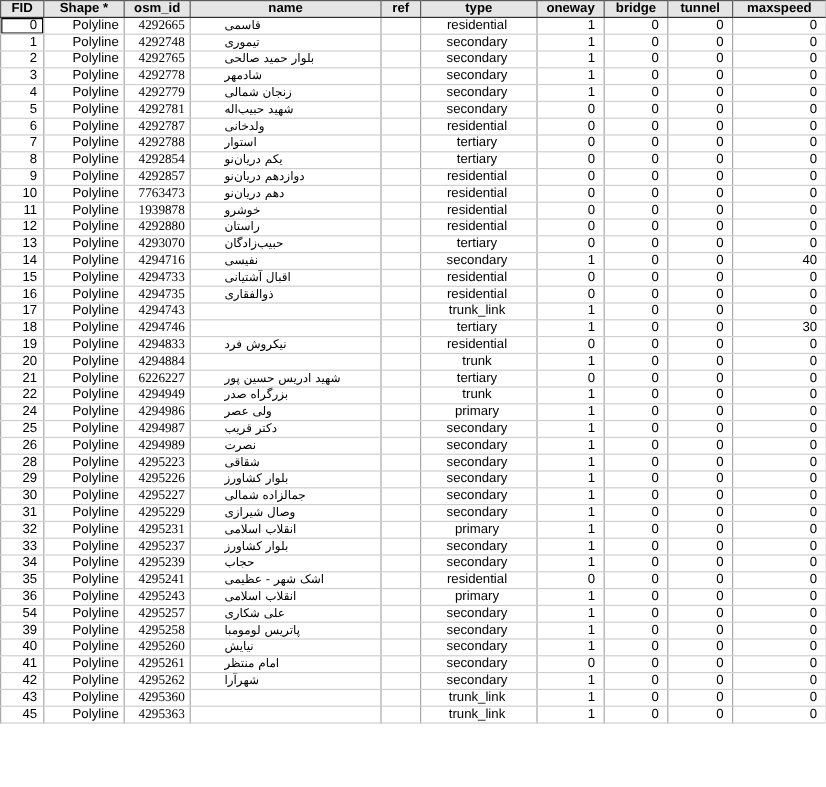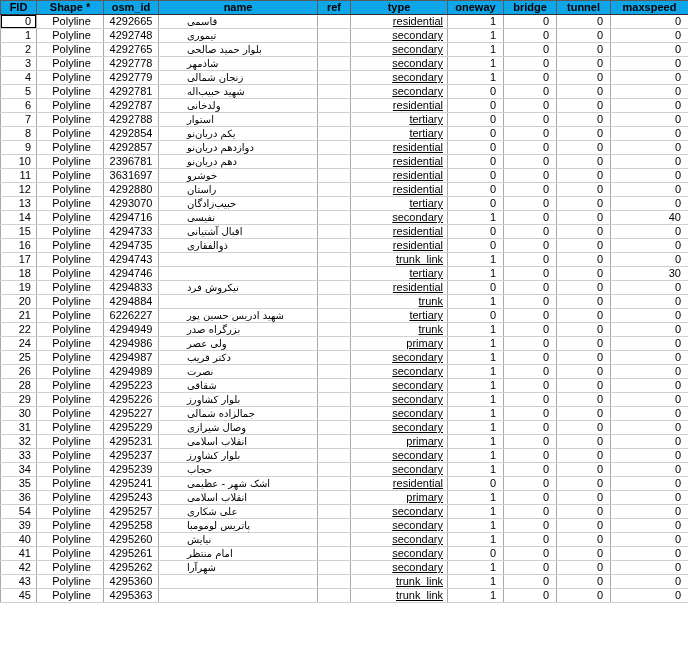--- a/index.html
+++ b/index.html
@@ -20,41 +20,41 @@
     height: 13px;
     line-height: 13px;
     font-size: 11px;
     padding: 0 4px;
     overflow: hidden;
     white-space: nowrap;
     box-sizing: border-box;
     color: #000000;
   }
   thead th {
-    background: #0ea5e9;
+    background: #e5e5e5;
     font-weight: bold;
     text-align: center;
     border: 1px solid #5a5a5a;
     border-bottom: 1px solid #303030;
   }
   tbody td {
     border-right: 1px solid #a8a8a8;
     border-bottom: 1px solid #cfcfcf;
     background: #ffffff;
   }
   tbody td:first-child {
     border-left: 1px solid #a8a8a8;
   }
   
   td.col-fid      { text-align: right; padding-right: 5px; }
-  td.col-shape    { text-align: center;  padding-left: 7px; margin-left: 21px; }
-  td.col-osm_id   { text-align: center; }
+  td.col-shape    { text-align: right;  padding-left: 7px; margin-left: 21px; }
+  td.col-osm_id   { text-align: right; font-family: Liberation Serif, serif; }
   td.col-name     { text-align: left; font-family: "DejaVu Sans", sans-serif; font-size: 10px; padding-left: 28px; }
   td.col-ref      { text-align: left; }
-  td.col-type     { text-align: right; padding-left: 1px; text-decoration: underline; }
+  td.col-type     { text-align: center; padding-left: 1px; }
   td.col-oneway   { text-align: right; padding-right: 7px; }
   td.col-bridge   { text-align: right; padding-right: 7px; }
   td.col-tunnel   { text-align: right; padding-right: 7px; }
   td.col-maxspeed { text-align: right; padding-right: 7px; }
   
   td.current-record {
     box-shadow: inset 0 0 0 1px #000000;
   }
 </style>
 </head>
@@ -204,33 +204,33 @@
         <td class="col-ref"></td>
         <td class="col-type">residential</td>
         <td class="col-oneway">0</td>
         <td class="col-bridge">0</td>
         <td class="col-tunnel">0</td>
         <td class="col-maxspeed">0</td>
       </tr>
       <tr>
         <td class="col-fid">10</td>
         <td class="col-shape">Polyline</td>
-        <td class="col-osm_id">2396781</td>
+        <td class="col-osm_id">7763473</td>
         <td class="col-name">دهم دریان‌نو</td>
         <td class="col-ref"></td>
         <td class="col-type">residential</td>
         <td class="col-oneway">0</td>
         <td class="col-bridge">0</td>
         <td class="col-tunnel">0</td>
         <td class="col-maxspeed">0</td>
       </tr>
       <tr>
         <td class="col-fid">11</td>
         <td class="col-shape">Polyline</td>
-        <td class="col-osm_id">3631697</td>
+        <td class="col-osm_id">1939878</td>
         <td class="col-name">خوشرو</td>
         <td class="col-ref"></td>
         <td class="col-type">residential</td>
         <td class="col-oneway">0</td>
         <td class="col-bridge">0</td>
         <td class="col-tunnel">0</td>
         <td class="col-maxspeed">0</td>
       </tr>
       <tr>
         <td class="col-fid">12</td>

